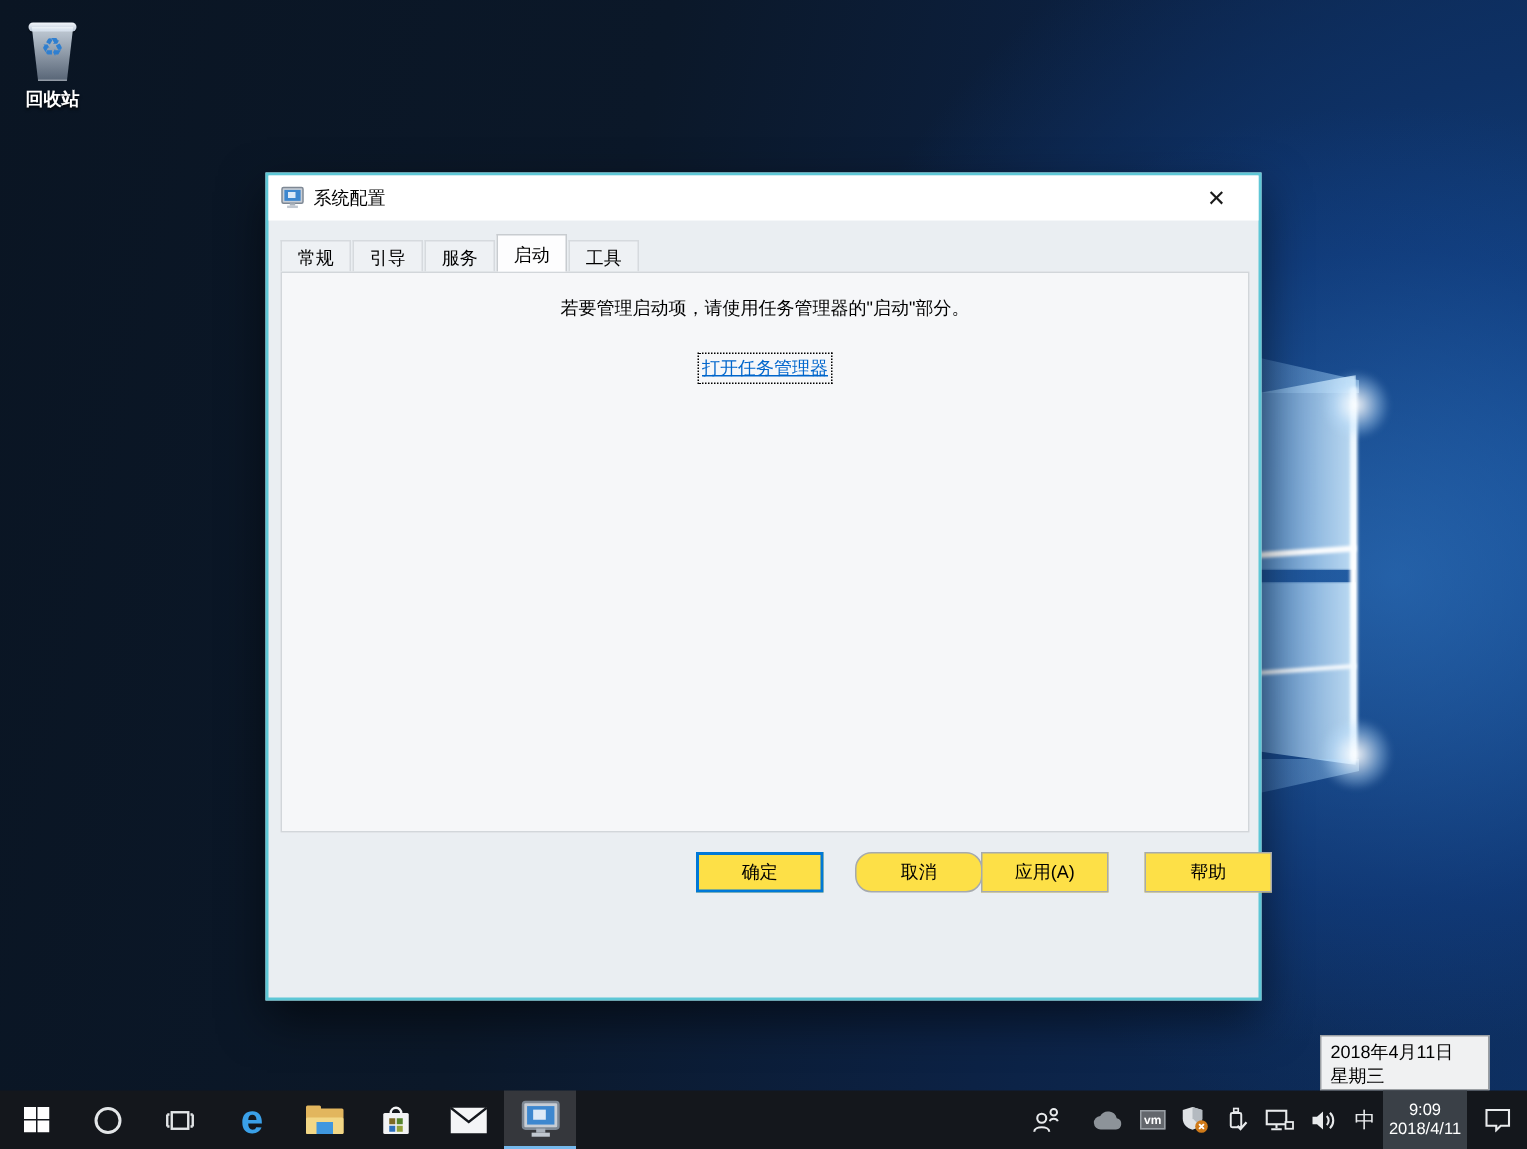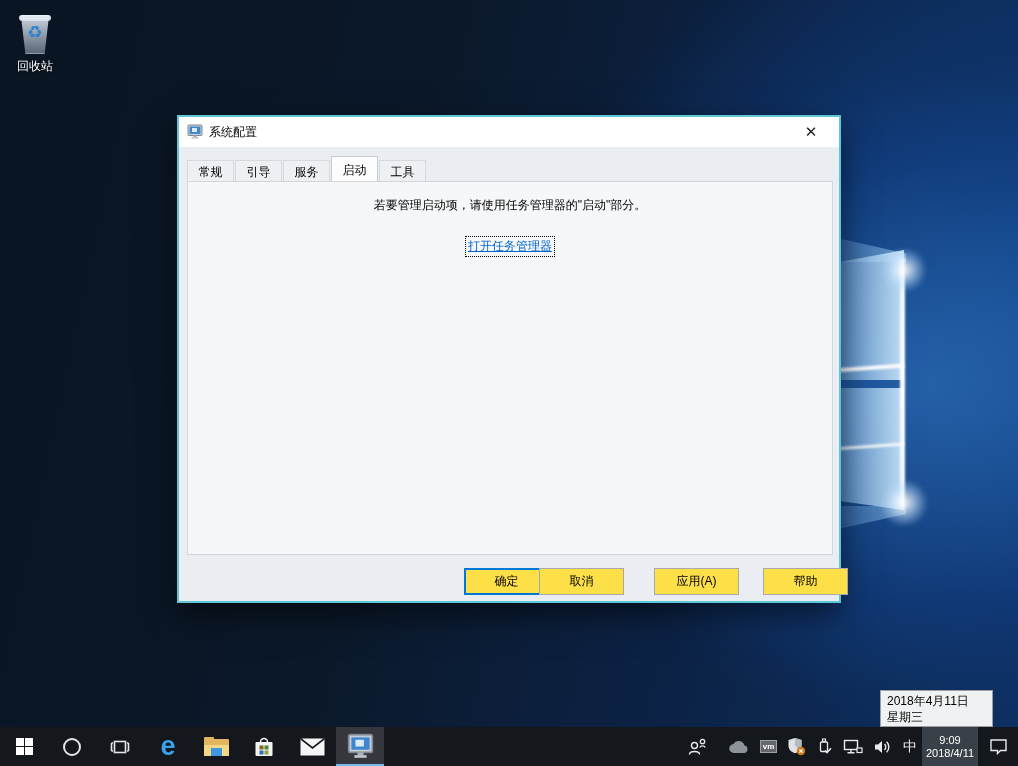--- a/index.html
+++ b/index.html
@@ -37,43 +37,43 @@
   
   .desktop-icon { position:absolute; left:6px; top:12px; width:58px; text-align:center; z-index:2; cursor:default; }
   .bin { width:32px; height:42px; margin:0 auto; position:relative; }
   .bin-body { position:absolute; left:1px; top:6px; width:30px; height:36px;
     background:linear-gradient(to bottom, rgba(222,232,242,.88), rgba(150,165,185,.55));
     clip-path:polygon(4% 0, 96% 0, 82% 100%, 18% 100%);
     box-shadow:inset 0 0 0 1px rgba(255,255,255,.35); }
   .bin-rim { position:absolute; left:0; top:3px; width:32px; height:6px; border-radius:3px;
     background:linear-gradient(to bottom, #f2f6fb, #b9c6d6); box-shadow:0 1px 1px rgba(0,0,0,.4); }
   .bin-glyph { position:absolute; left:0; top:10px; width:32px; text-align:center; font-size:17px; color:#2f7fd0; }
-  .icon-label { margin-top:4px; font-size:12px; color:#fff; text-shadow:0 1px 2px rgba(0,0,0,.9); }
-
-  
-  .dialog { position:absolute; left:177px; top:115px; width:664px; height:488px; z-index:5;
+  .icon-label { margin-top:4px; font-size:12px; color:#fff; text-shadow:0 1px 2px rgba(0,0,0,.9);font-weight:bold; }
+
+  
+  .dialog { position:absolute; left:177px; top:115px; width:664px; height:552px; z-index:5;
     background:#eaeef2; border:2px solid #5ec7d6; box-shadow:0 12px 30px rgba(0,0,0,.55); }
   .titlebar { height:30px; background:#ffffff; display:flex; align-items:center; padding:0 8px; }
   .titlebar-title { font-size:12px; color:#000; margin-left:6px; }
   .close-btn { margin-left:auto; width:40px; height:30px; display:flex; align-items:center; justify-content:center;
     font-size:15px; color:#1a1a1a; font-weight:300; cursor:default; }
   .tabs { position:absolute; left:8px; top:23px; display:flex; align-items:flex-end;margin-top:16px; }
   .tab { min-width:47px; padding:3px 10px 4px; text-align:center; font-size:12px; color:#000;
     background:#eef1f4; border:1px solid #d6dade; border-bottom:none; margin-right:1px; height:21px; }
   .tab.active { background:#fdfdfe; height:25px; padding-top:5px; border-color:#c8ccd0; position:relative; z-index:2; }
   .tabpage { position:absolute; left:8px; top:64px; width:646px; height:374px;
     background:#f6f7f9; border:1px solid #d2d6da; }
   .page-message { margin-top:15px; text-align:center; font-size:12px; color:#000; }
   .page-linkrow { position:absolute; left:0; top:54px; width:100%; text-align:center; }
   .task-link { display:inline-block; font-size:12px; color:#0066cc; text-decoration:underline;
     outline:1px dotted #000; padding:1px 2px; cursor:pointer; }
   .dlg-btn { position:absolute; top:451px; width:85px; height:27px; font-size:12px; color:#000;
     background:#fde047; border:1px solid #a6aaae; display:flex; align-items:center; justify-content:center; cursor:default; }
   .dlg-btn.default { border:2px solid #0078d7; }
-  .btn-ok { left:285px; } .btn-cancel { left:360px; } .btn-apply { left:475px; } .btn-help { left:584px; }
+  .btn-ok { left:285px; } .btn-cancel { left:391px;border-radius:11px; } .btn-apply { left:475px; } .btn-help { left:584px; }
 
   
   .date-tooltip { position:absolute; left:880px; top:690px; width:113px; height:37px; z-index:6;
     background:#f0f1f2; border:1px solid #9b9fa3; font-size:12px; color:#000; line-height:16px; padding:2px 0 0 6px; }
 
   
   .taskbar { position:absolute; left:0; top:727px; width:1018px; height:39px; background:#14171c;
     display:flex; align-items:stretch; z-index:10; }
   .tb-left { display:flex; }
   .tb-btn { width:48px; display:flex; align-items:center; justify-content:center; cursor:default; }

